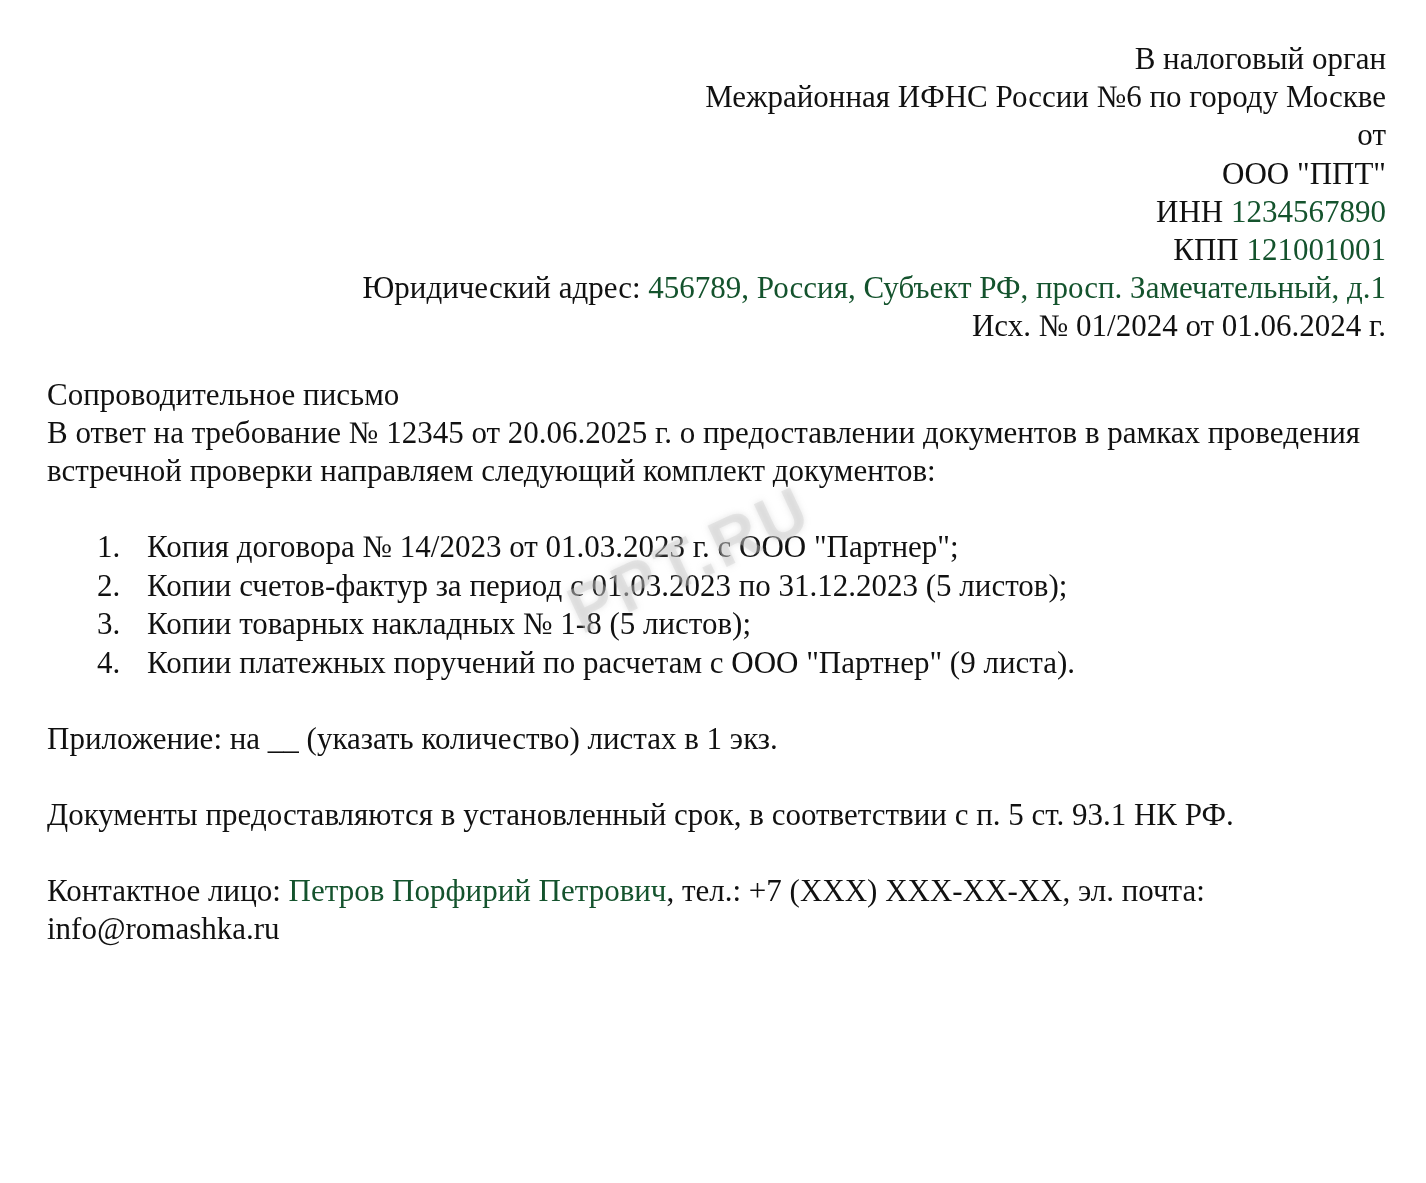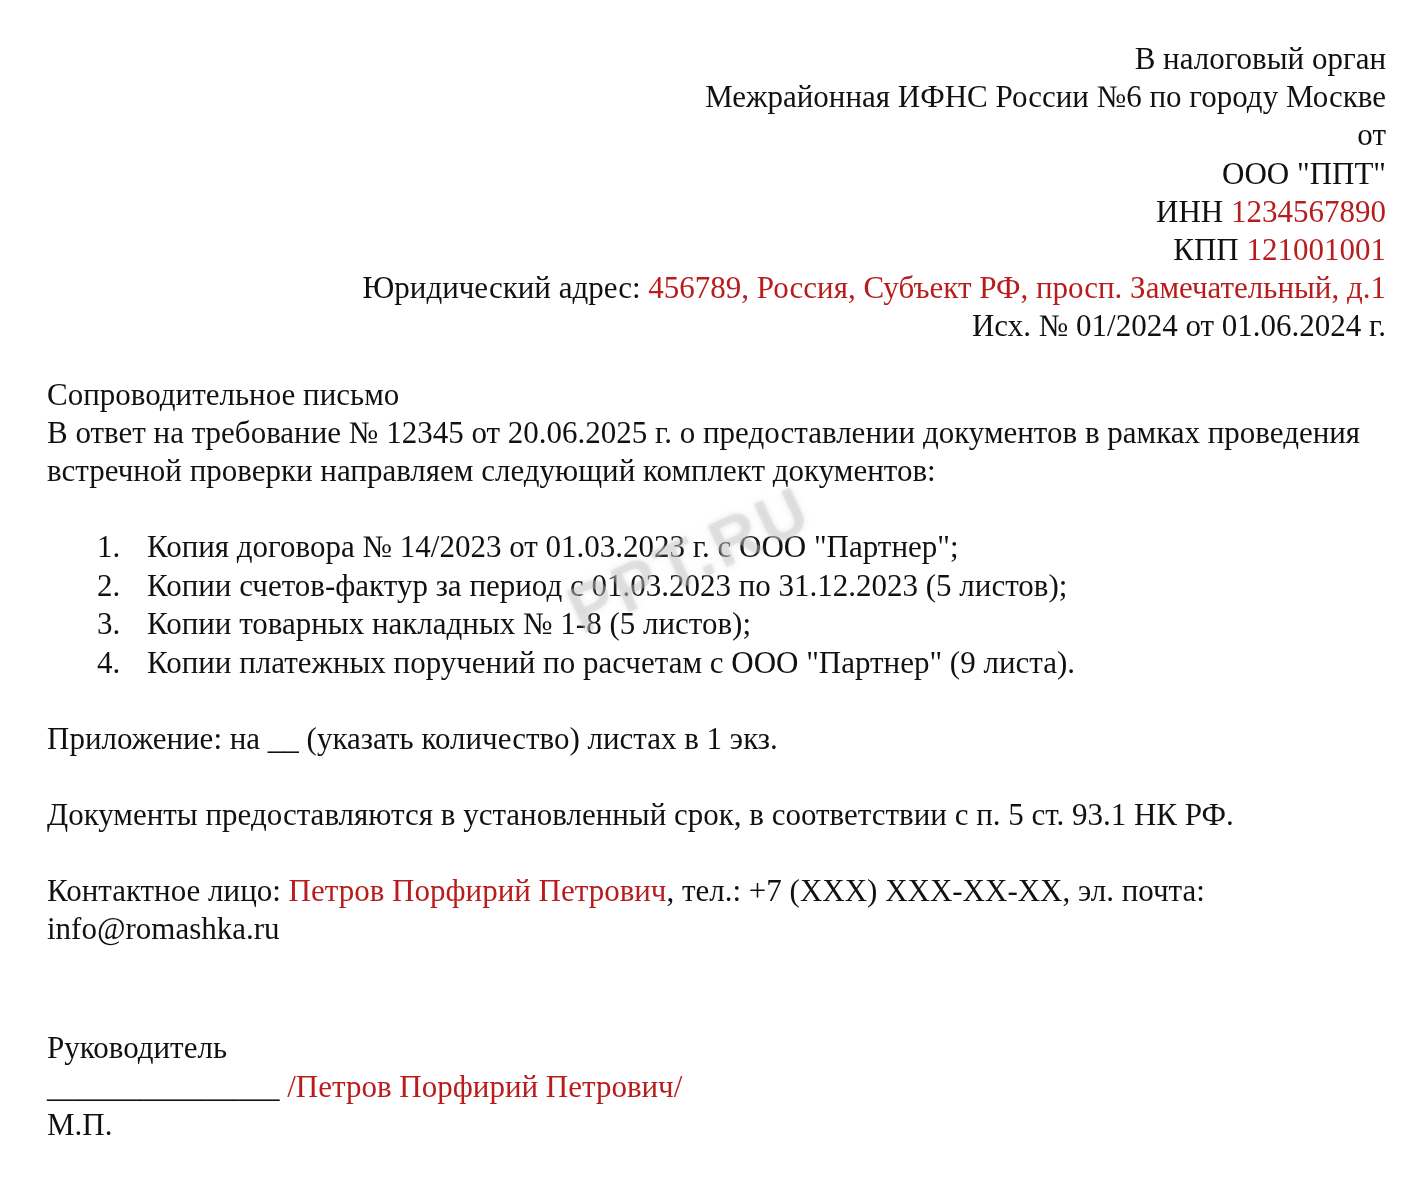--- a/index.html
+++ b/index.html
@@ -29,21 +29,21 @@
       top: 24px;
       text-align: right;
       white-space: nowrap;
       margin-top: 16px;
     }
     .header-block .line {
       display: block;
       height: 38.2px;
     }
     .filled {
-      color: #b91c1c;
+      color: #14532d;
     }
     .body-block {
       position: absolute;
       left: 47px;
       top: 376px;
       width: 1340px;
     }
     .title {
       font-weight: normal;
       display: block;
@@ -120,20 +120,15 @@
 
     <span class="gap"></span>
     <span class="single">Приложение: на __ (указать количество) листах в 1 экз.</span>
     <span class="gap"></span>
     <span class="single">Документы предоставляются в установленный срок, в соответствии с п. 5 ст. 93.1 НК РФ.</span>
     <span class="gap"></span>
     <span class="single"><span>Контактное лицо:</span> <span class="filled">Петров Порфирий Петрович</span><span>, тел.: +7 (XXX) XXX-XX-XX, эл. почта:</span></span>
     <span class="single">info@romashka.ru</span>
   </div>
 
-  <div class="signature">
-    <span class="line">Руководитель</span>
-    <span class="line"><span>_______________</span> <span class="filled">/Петров Порфирий Петрович/</span></span>
-    <span class="line">М.П.</span>
-  </div>
 
   <div class="watermark">PPT.RU</div>
 </div>
 
 </body></html>

